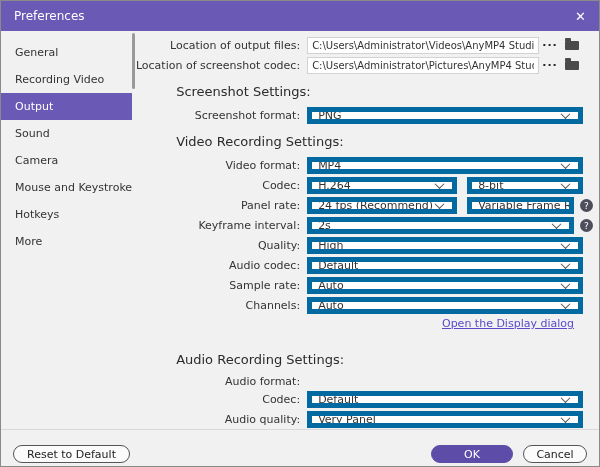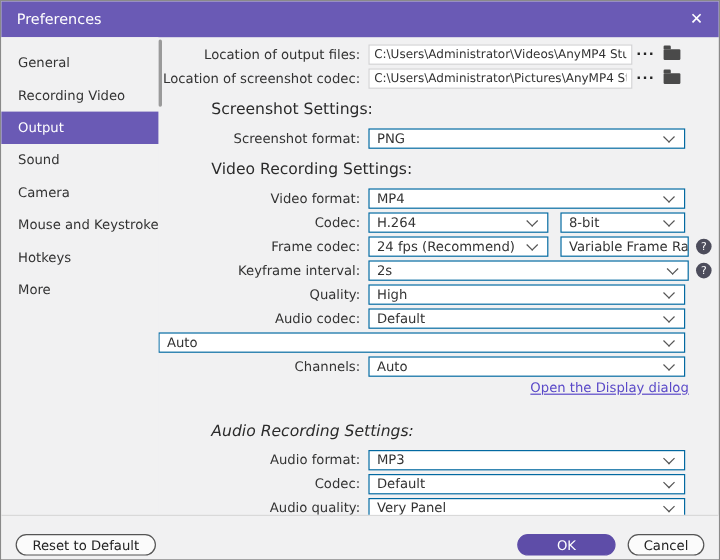--- a/index.html
+++ b/index.html
@@ -21,51 +21,51 @@
   .sidebar { flex:0 0 120px; padding-top:8px; background:#f1f1f2; }
   .side-item { height:27px; line-height:27px; padding-left:14px; font-size:11px;
                color:#333; cursor:pointer; white-space:nowrap; }
   .side-item.selected { background:#6a5ab5; color:#fff; }
 
   .content { flex:1 1 auto; position:relative; padding-top:6px; overflow:hidden; }
   .scroll-track { position:absolute; left:0; top:0; bottom:0; width:4px; }
   .scroll-thumb { position:absolute; left:0; top:2px; width:3px; height:56px;
                   background:#9a9a9a; border-radius:2px; cursor:pointer; }
 
-  .row { display:flex; align-items:center; margin-bottom:3px; padding-right:28px; }
+  .row { display:flex; align-items:center; margin-bottom:3px; padding-right:16px; }
   .row.has-help { padding-right:6px; }
   .lbl { flex:0 0 175px; text-align:right; font-size:11px; color:#333;
          padding-right:7px; white-space:nowrap; overflow:hidden; }
   .ctrl { flex:1 1 auto; display:flex; align-items:center; min-width:0; }
 
   .path-input { flex:1 1 auto; min-width:0; height:17px; border:1px solid #d2d2d4;
                 background:#fff; font-family:"DejaVu Sans","Liberation Sans",sans-serif;
                 font-size:10px; color:#333; padding:0 4px; }
   .mini-btn { flex:0 0 22px; height:17px; display:flex; align-items:center;
               justify-content:center; cursor:pointer; }
   .dots { font-size:11px; font-weight:bold; letter-spacing:1px; color:#222; line-height:0; margin-top:-5px; }
   .folder-glyph { width:14px; height:9px; background:#4a4a4a; border-radius:1px; position:relative; }
   .folder-glyph::before { content:""; position:absolute; top:-3px; left:0; width:6px;
                           height:3px; background:#4a4a4a; border-radius:1px 1px 0 0; }
 
-  .select { height:17px; background:#fff; border:1px solid #0369a1; display:flex;
+  .select { height:17px; background:#fff; border:5px solid #0369a1; display:flex;
             align-items:center; justify-content:space-between; font-size:11px;
             color:#333; padding-left:6px; cursor:pointer; flex:1 1 auto; min-width:0;
             white-space:nowrap; overflow:hidden; }
   .select.first { flex:0 0 150px; margin-right:10px; }
   .chev { flex:0 0 7px; width:7px; height:7px; border-right:1.5px solid #555;
           border-bottom:1.5px solid #555; transform:rotate(45deg) translate(-1px,-1px);
           margin-right:9px; }
 
   .help { flex:0 0 13px; width:13px; height:13px; margin-left:6px; border-radius:50%;
           background:#4d4d5c; color:#fff; font-size:9px; display:flex;
           align-items:center; justify-content:center; cursor:pointer; }
 
   .section-title { font-size:13px; color:#2b2b2b; margin:10px 0 8px 44px; }
-  .section-title.audio-gap { margin-top:22px;font-style:italic; }
+  .section-title.audio-gap { margin-top:22px; }
 
   .link-row { display:flex; justify-content:flex-end; padding-right:25px; margin:3px 0 0; }
   .display-link { color:#5a49c8; font-size:11px; text-decoration:underline; cursor:pointer; }
 
   
   .footer { flex:0 0 37px; border-top:1px solid #d9d9d9; background:#f1f1f2;
             display:flex; align-items:center; padding:0 12px; }
   .btn { height:18px; border:1px solid #555; border-radius:9px; background:#fbfbfb;
          font-size:11px; color:#222; display:flex; align-items:center;
          justify-content:center; padding:0 13px; cursor:pointer; white-space:nowrap;margin-top:12px; }
@@ -159,21 +159,21 @@
             <span class="chev"></span>
           </div>
           <div class="select">
             <span>8-bit</span>
             <span class="chev"></span>
           </div>
         </div>
       </div>
 
       <div class="row has-help">
-        <span class="lbl">Frame codec:</span>
+        <span class="lbl">Panel rate:</span>
         <div class="ctrl">
           <div class="select first">
             <span>24 fps (Recommend)</span>
             <span class="chev"></span>
           </div>
           <div class="select">
             <span>Variable Frame Rate</span>
 
           </div>
         </div>
@@ -205,20 +205,21 @@
         <span class="lbl">Audio codec:</span>
         <div class="ctrl">
           <div class="select">
             <span>Default</span>
             <span class="chev"></span>
           </div>
         </div>
       </div>
 
       <div class="row">
+        <span class="lbl">Sample rate:</span>
         <div class="ctrl">
           <div class="select">
             <span>Auto</span>
             <span class="chev"></span>
           </div>
         </div>
       </div>
 
       <div class="row">
         <span class="lbl">Channels:</span>
@@ -231,26 +232,20 @@
       </div>
 
       <div class="link-row">
         <span class="display-link">Open the Display dialog</span>
       </div>
 
       <div class="section-title audio-gap">Audio Recording Settings:</div>
 
       <div class="row">
         <span class="lbl">Audio format:</span>
-        <div class="ctrl">
-          <div class="select">
-            <span>MP3</span>
-            <span class="chev"></span>
-          </div>
-        </div>
       </div>
 
       <div class="row">
         <span class="lbl">Codec:</span>
         <div class="ctrl">
           <div class="select">
             <span>Default</span>
             <span class="chev"></span>
           </div>
         </div>

